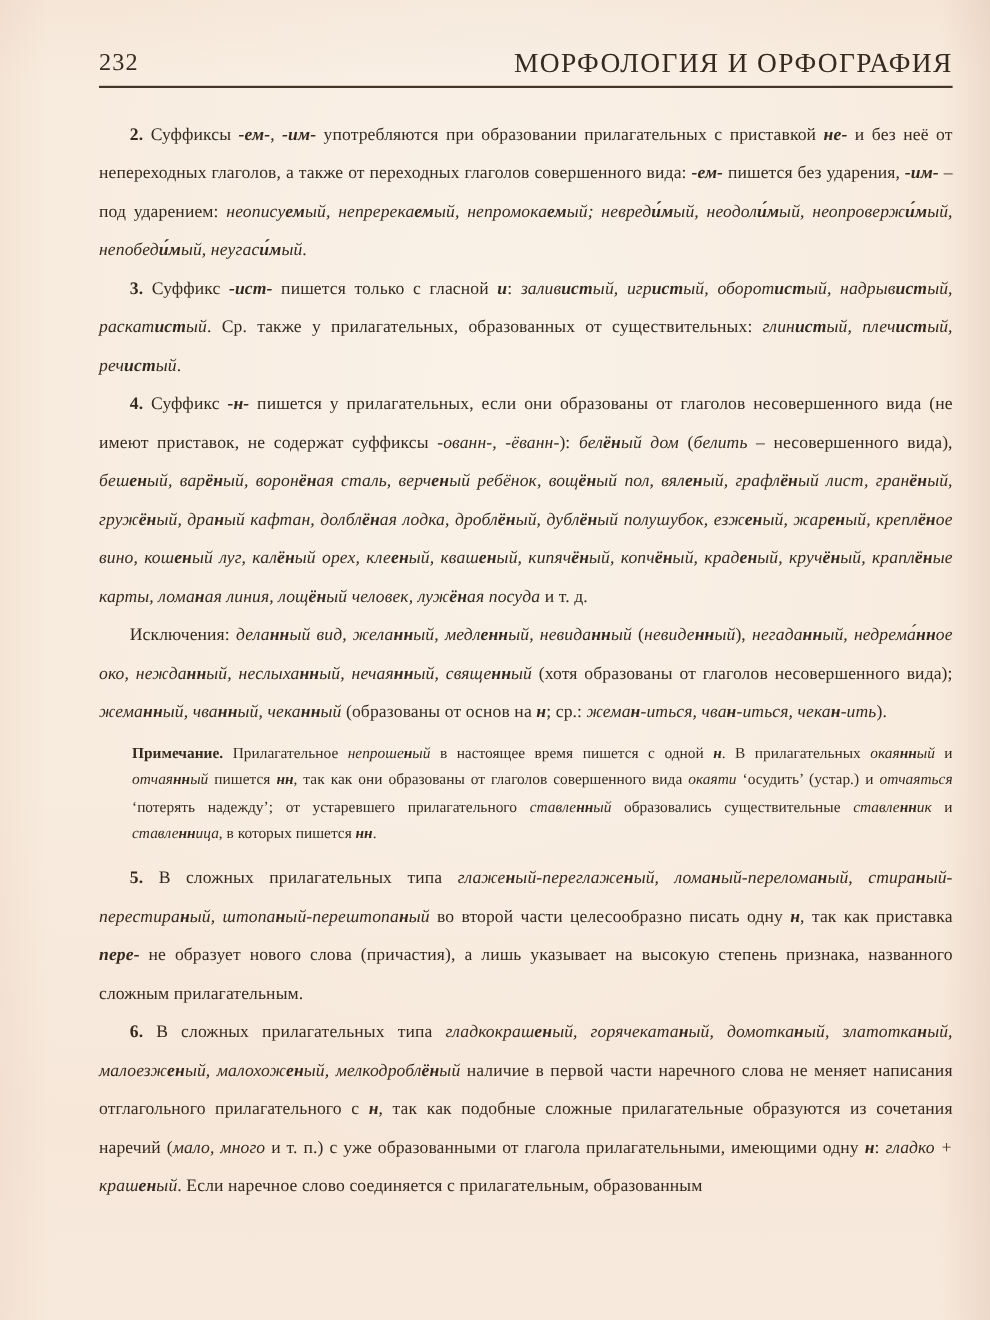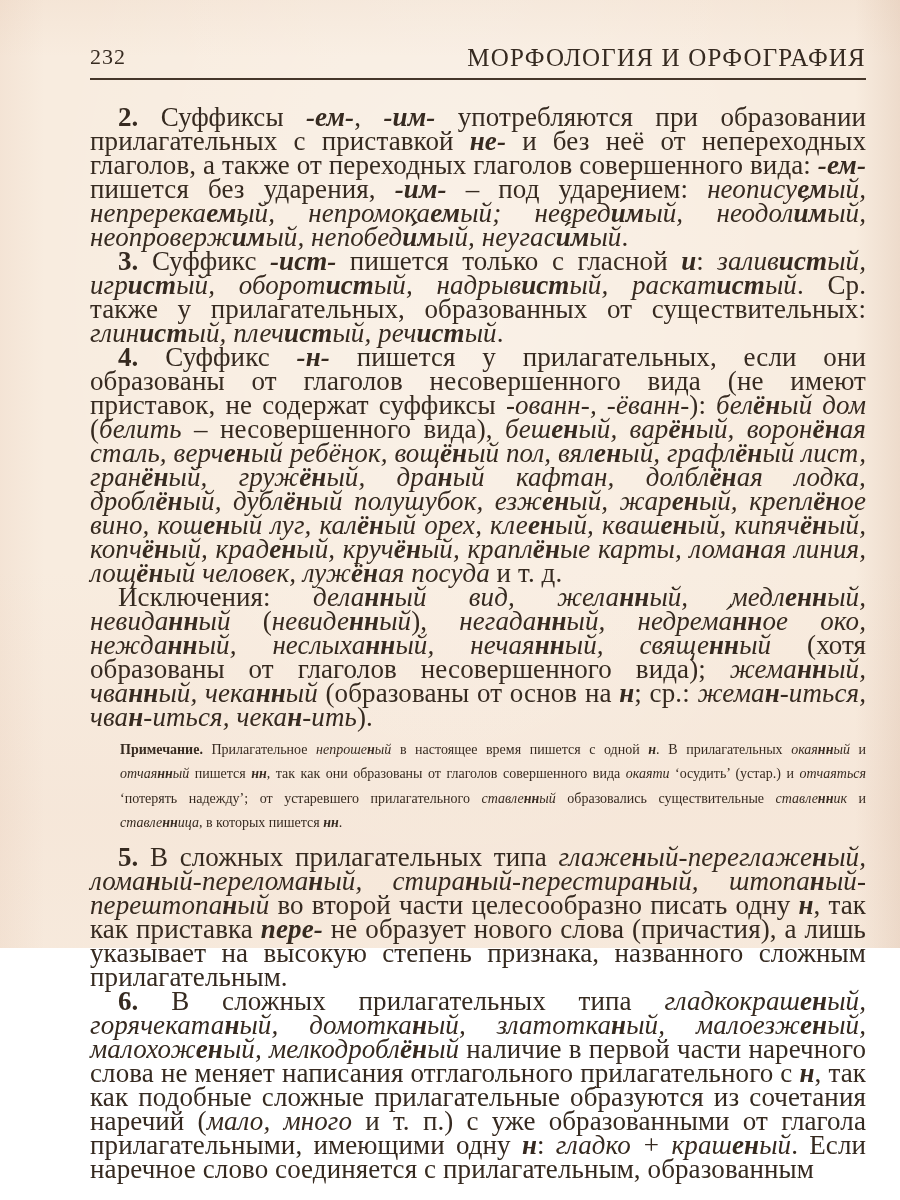--- a/index.html
+++ b/index.html
@@ -1,21 +1,21 @@
 <!DOCTYPE html>
 <html lang="ru"><head>
 <meta charset="utf-8">
 <style>
   html,body{margin:0;padding:0;}
   body{
     width:900px;height:1200px;overflow:hidden;
     font-family:"Liberation Serif","DejaVu Serif",serif;
   }
   .page{
-    position:relative;width:900px;height:948px;
+    position:relative;width:900px;height:1200px;
     color:#362a20;
     background:
       radial-gradient(ellipse at 50% 30%, rgba(255,255,255,0.28), rgba(255,255,255,0) 65%),
       linear-gradient(to right, rgba(205,155,125,0.10) 0%, rgba(205,155,125,0) 5%, rgba(205,155,125,0) 95%, rgba(180,130,100,0.16) 100%),
       linear-gradient(to bottom, rgba(215,170,140,0.10) 0%, rgba(215,170,140,0) 6%, rgba(215,170,140,0) 60%, rgba(230,195,175,0.12) 85%, rgba(230,195,175,0.07) 100%),
       #f8ecdf;
   }
   .sheet{
     position:absolute;left:90px;top:44px;width:776px;
   }
@@ -26,21 +26,21 @@
   .page-number{
     font-size:22px;font-weight:400;letter-spacing:1px;
   }
   .page-title{
     position:absolute;left:0;right:0;text-align:right;
     font-size:25px;letter-spacing:1.2px;
   }
   .content{margin-top:25px;}
   .content p{
     margin:0;
-    font-size:27px;line-height:24px;
+    font-size:16px;line-height:35px;
     text-align:justify;text-indent:28px;
     letter-spacing:0.1px;
   }
   .content p.note{
     margin:9px 0 9px 30px;
     font-size:14px;line-height:24.4px;
     text-indent:0;letter-spacing:0;
   }
   .s-b{font-weight:bold;}
   .s-i{font-style:italic;}

